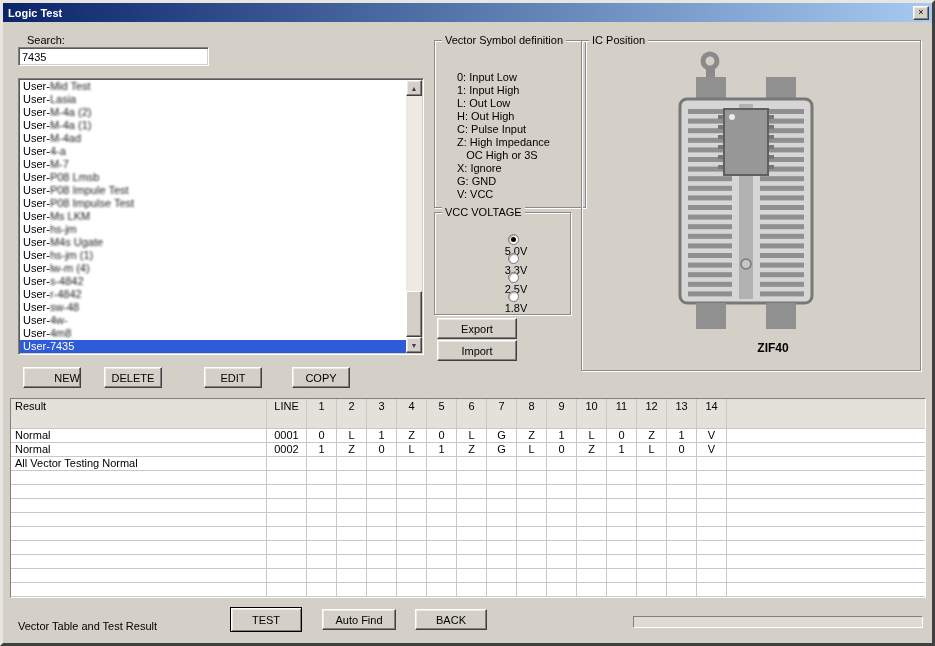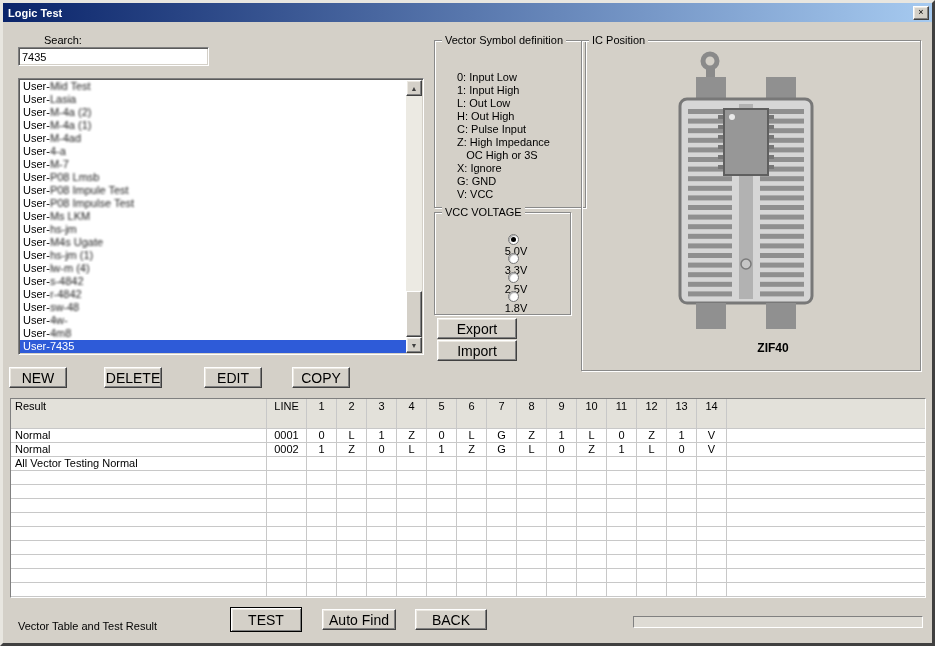--- a/index.html
+++ b/index.html
@@ -12,41 +12,41 @@
   .titlebar{position:absolute;left:0;top:0;right:0;height:19px;
     background:linear-gradient(90deg,var(--tb1,#0a246a),var(--tb2,#a6caf0));
     display:flex;align-items:center;padding:0 3px;}
   .title{color:#fff;font-weight:bold;padding-left:2px;}
   .close-btn{margin-left:auto;width:16px;height:14px;background:#d4d0c8;
     border:1px solid;border-color:#fff #404040 #404040 #fff;
     box-shadow:inset -1px -1px 0 #808080, inset 1px 1px 0 #ece9e2;
     font-size:9px;line-height:11px;text-align:center;padding:0;font-family:"Liberation Sans",sans-serif;}
   .btn{background:#d4d0c8;border:1px solid;border-color:#fff #404040 #404040 #fff;
     box-shadow:inset -1px -1px 0 #808080, inset 1px 1px 0 #ece9e2;
-    font-family:"Liberation Sans",sans-serif;font-size:14px;text-align:center;padding:0;}
+    font-family:"Liberation Sans",sans-serif;font-size:11px;text-align:center;padding:0;}
   .default-btn{border:1px solid #000;box-shadow:inset 1px 1px 0 #fff, inset -1px -1px 0 #808080, inset 2px 2px 0 #ece9e2;}
   .sunken{border:1px solid;border-color:#808080 #fff #fff #808080;
     box-shadow:inset 1px 1px 0 #5a5a5a, inset -1px -1px 0 #d4d0c8;}
-  .search-label{position:absolute;left:24px;top:31px;margin-left:17px;}
+  .search-label{position:absolute;left:24px;top:31px;}
   .search-input{position:absolute;left:15px;top:44px;width:191px;height:19px;background:#fff;
     padding:1px 3px;font:11px "Liberation Sans",sans-serif;outline:none;}
   .listbox{position:absolute;left:15px;top:75px;width:406px;height:277px;background:#fff;}
   .list-items{position:absolute;left:1px;top:1px;right:17px;bottom:1px;overflow:hidden;}
   .list-item{height:13px;line-height:13px;padding-left:3px;white-space:nowrap;overflow:hidden;}
   .blur{filter:blur(1.3px);color:#222;}
   .list-item.selected{background:var(--sel,#2e5bd8);color:#fff;}
   .scrollbar{position:absolute;top:1px;right:1px;bottom:1px;width:16px;background:#eceae3;}
   .sb-btn{position:absolute;left:0;width:16px;height:16px;font-size:7px;line-height:15px;color:#404040;}
   .sb-up{top:0;}
   .sb-down{bottom:0;}
   .sb-thumb{position:absolute;left:0;width:16px;height:46px;bottom:16px;background:#d4d0c8;
     border:1px solid;border-color:#fff #404040 #404040 #fff;box-shadow:inset -1px -1px 0 #808080;}
   .list-btns{position:absolute;left:0;top:364px;height:22px;width:430px;}
   .list-btn{position:absolute;top:0;width:58px;height:21px;}
-  .list-btn.pos0{left:6px;}
+  .list-btn.pos0{left:20px;text-align:right;}
   .list-btn.pos1{left:101px;}
   .list-btn.pos2{left:201px;}
   .list-btn.pos3{left:289px;}
   .groupbox{position:absolute;border:1px solid #8a8a8a;box-shadow:inset 1px 1px 0 #fff,1px 1px 0 #fff;}
   .legend{position:absolute;top:-7px;left:7px;background:#d4d0c8;padding:0 3px;line-height:12px;white-space:nowrap;}
   .gb-vector{left:431px;top:37px;width:152px;height:168px;padding-left:9px;}
   .vlines{padding:30px 0 0 13px;}
   .vline{height:13px;line-height:13px;white-space:pre;}
   .gb-vcc{left:431px;top:209px;width:137px;height:103px;}
   .vcc-options{padding-top:21px;}

